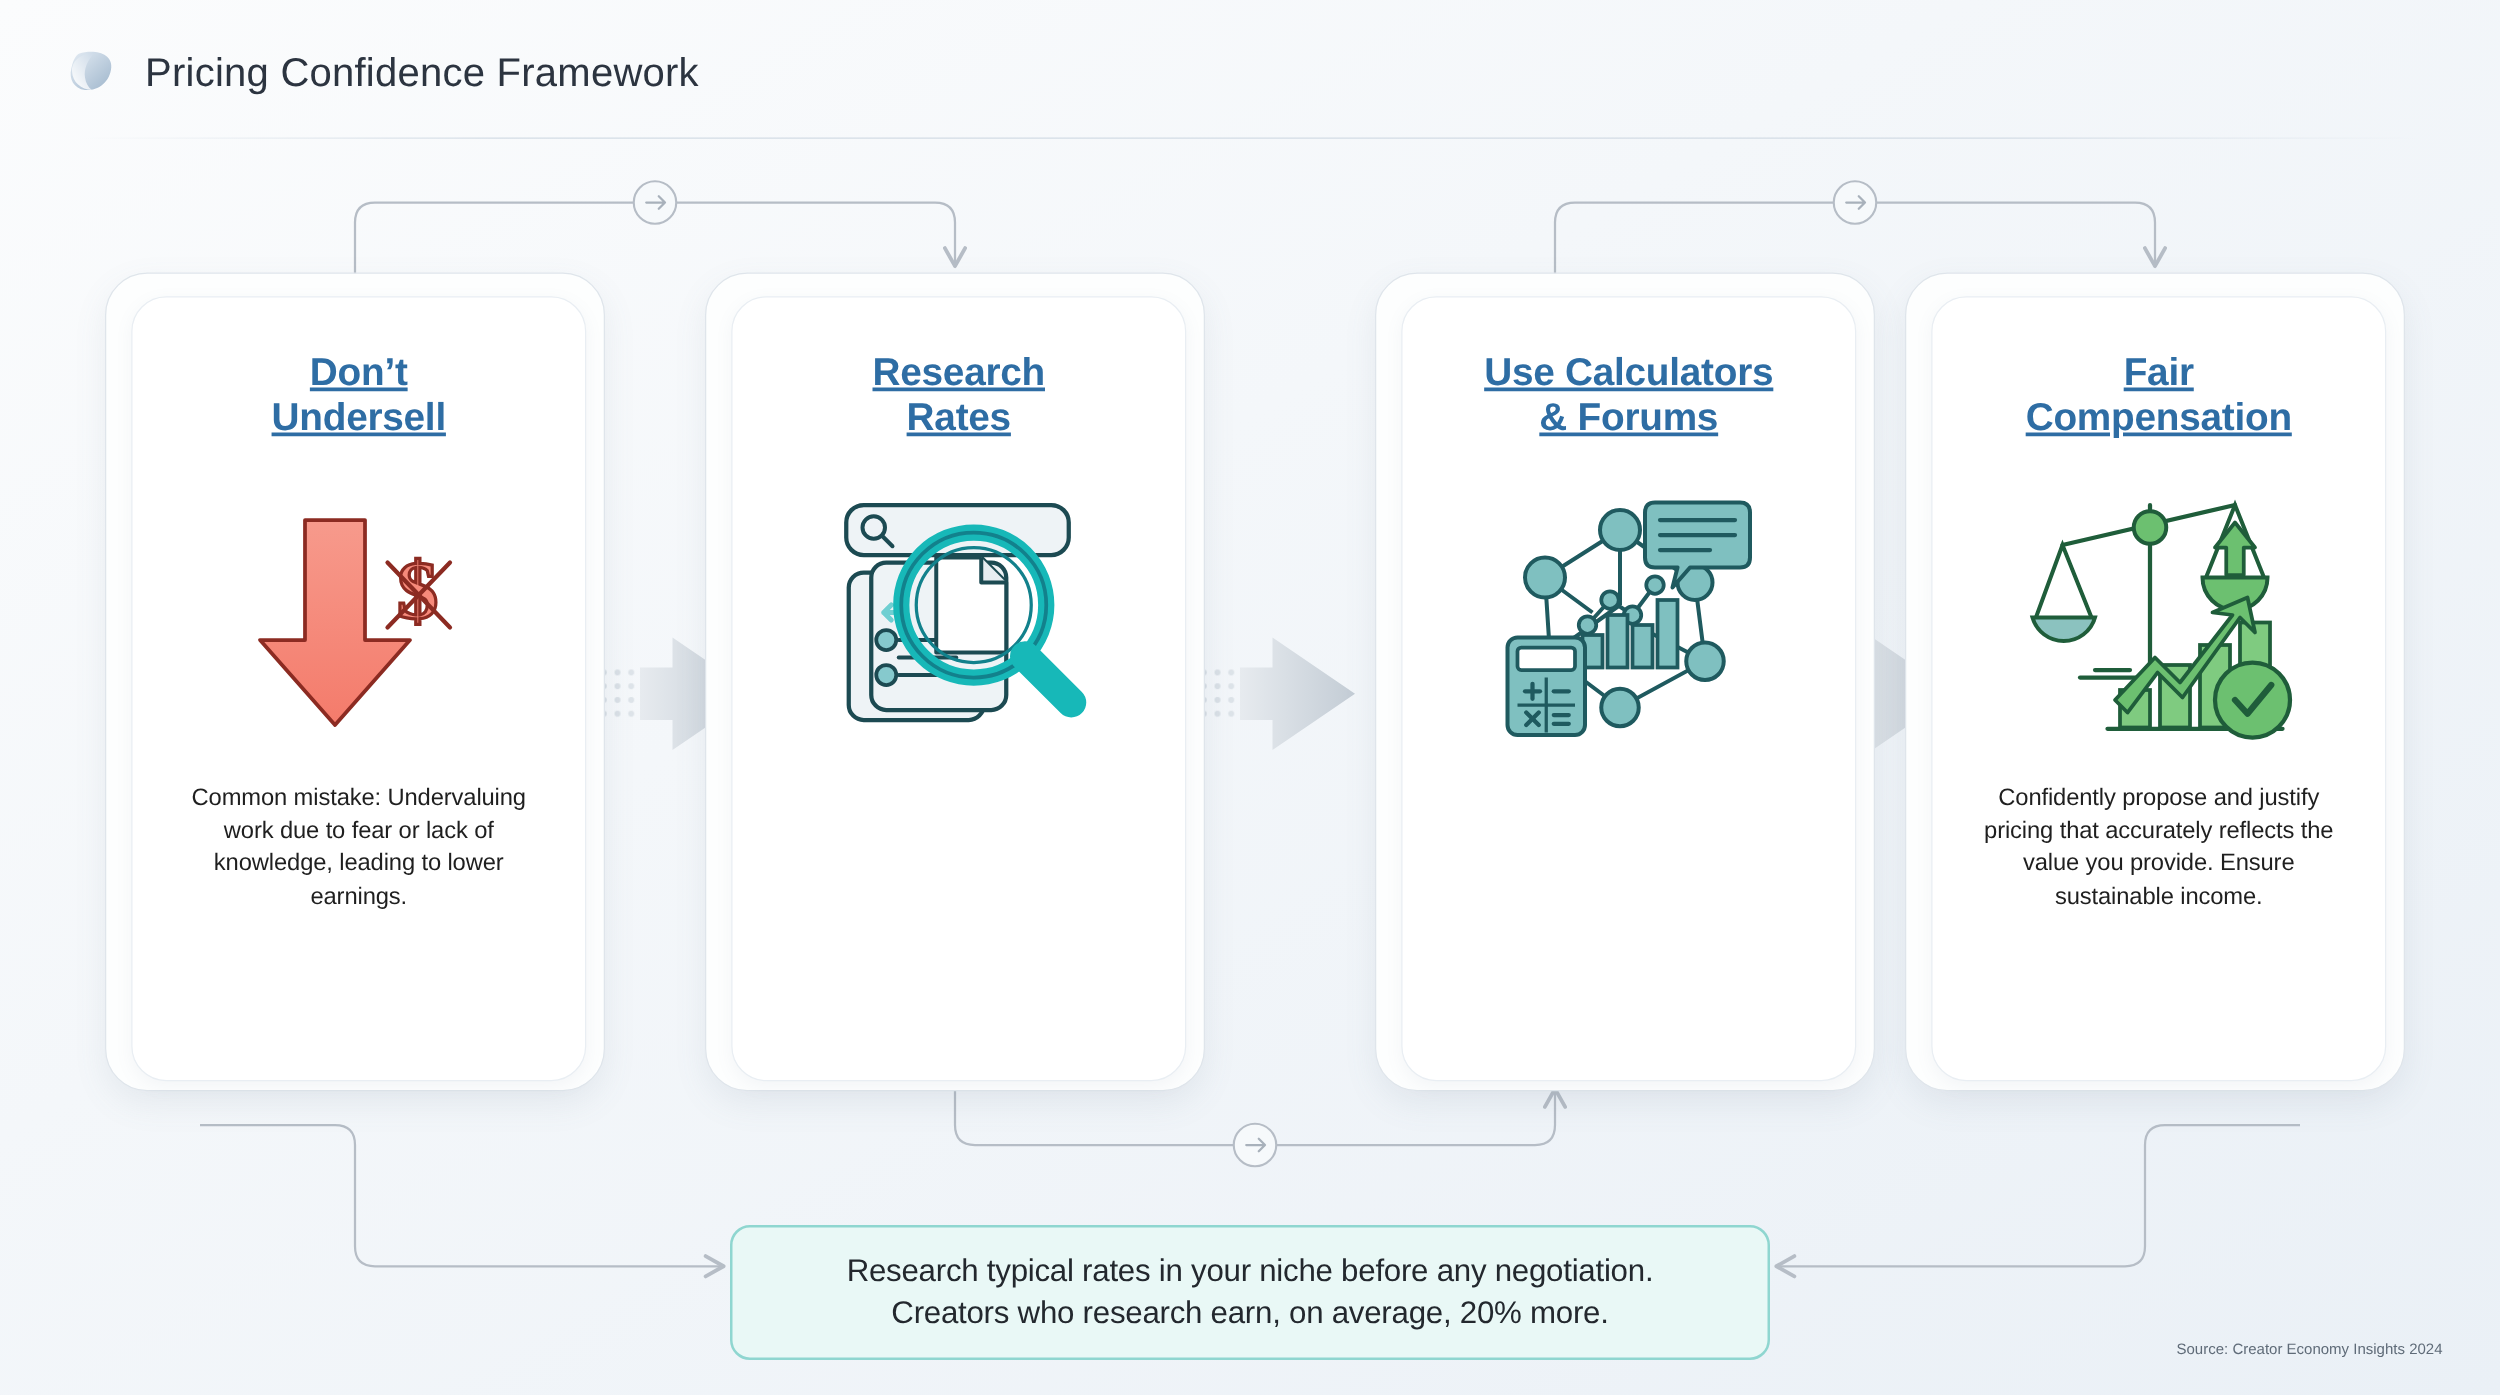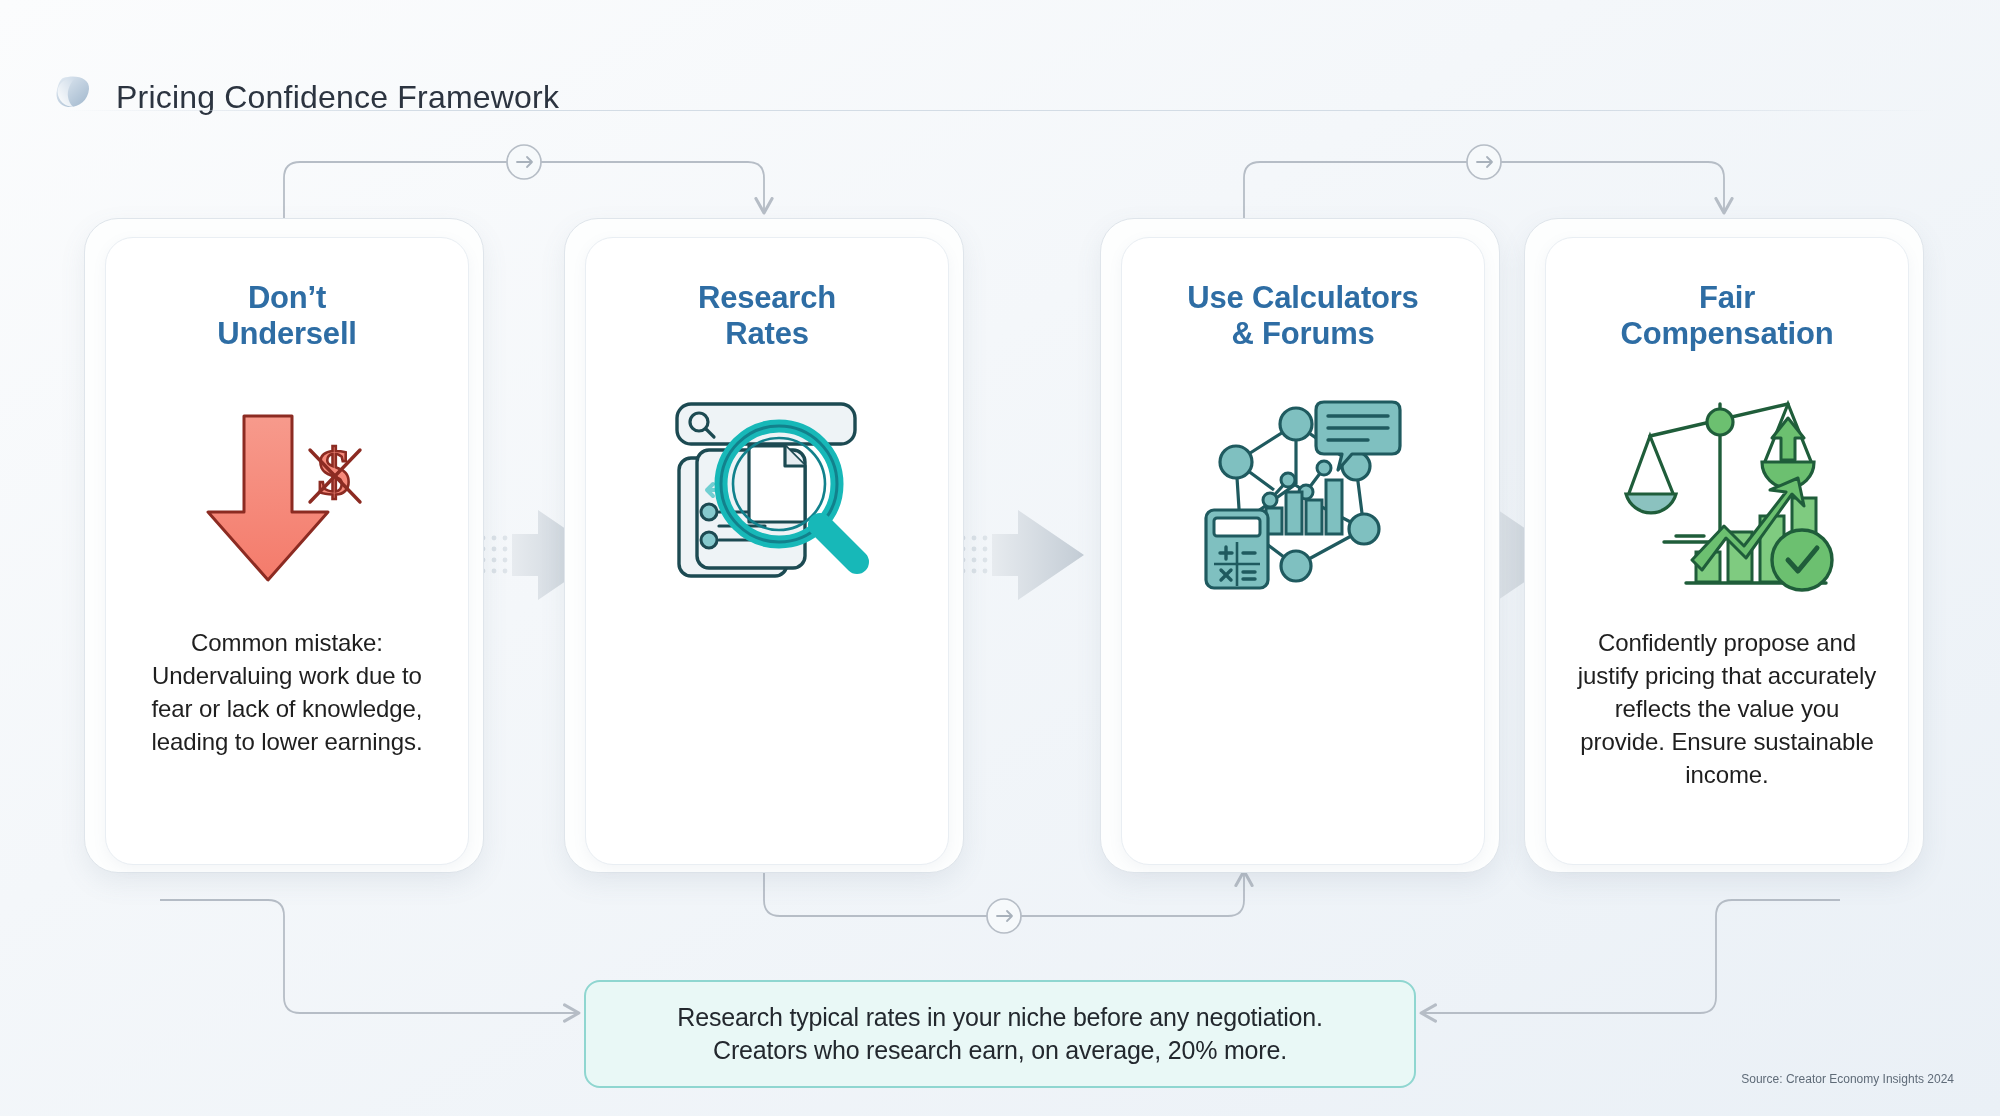--- a/index.html
+++ b/index.html
@@ -9,21 +9,21 @@
     overflow: hidden;
   }
   body {
     background: linear-gradient(150deg, #fbfcfd 0%, #f4f7fa 40%, #eaf0f6 100%);
     position: relative;
   }
 
   
   #header {
     position: absolute; left: 0; top: 0; width: 1878px; height: 116px;
-    display: flex; align-items: flex-end; padding-left: 52px;
+    display: flex; align-items: center; padding-left: 52px;
   }
   #logo-icon { width: 42px; height: 42px; flex: 0 0 auto; }
   #app-title {
     margin-left: 22px;
     font-size: 32px; font-weight: 400; color: #2c3440; letter-spacing: .2px;
   }
   #header-rule {
     position: absolute; left: 64px; top: 110px; width: 1872px; height: 1px;
     background: linear-gradient(to right, rgba(190,203,216,0), #d3dce5 18%, #d3dce5 82%, rgba(190,203,216,0));
   }
@@ -49,28 +49,29 @@
     border-radius: 28px;
     border: 1px solid #e9eef3;
     box-shadow: 0 4px 14px rgba(110,130,150,.07);
     display: flex; flex-direction: column; align-items: center;
     padding: 42px 26px 30px;
   }
   .card-title {
     font-size: 31px; font-weight: 700; line-height: 1.16;
     color: #2e6da4; text-align: center; white-space: pre-line;
     letter-spacing: -.2px;
+    text-decoration: underline;
   }
   .card-icon {
     margin-top: 36px; height: 212px;
     display: flex; align-items: center; justify-content: center;
   }
   .card-desc {
     margin-top: 26px;
-    font-size: 24px; line-height: 1.38; color: #1f1f1f;
+    font-size: 19px; line-height: 1.38; color: #1f1f1f;
     text-align: center; letter-spacing: -.1px;
   }
 
   #card-0 { left: 84px; }
   #card-1 { left: 564px; }
   #card-2 { left: 1100px; }
   #card-3 { left: 1524px; }
 
   
   .step-arrow { position: absolute; top: 490px; width: 180px; height: 130px; }

